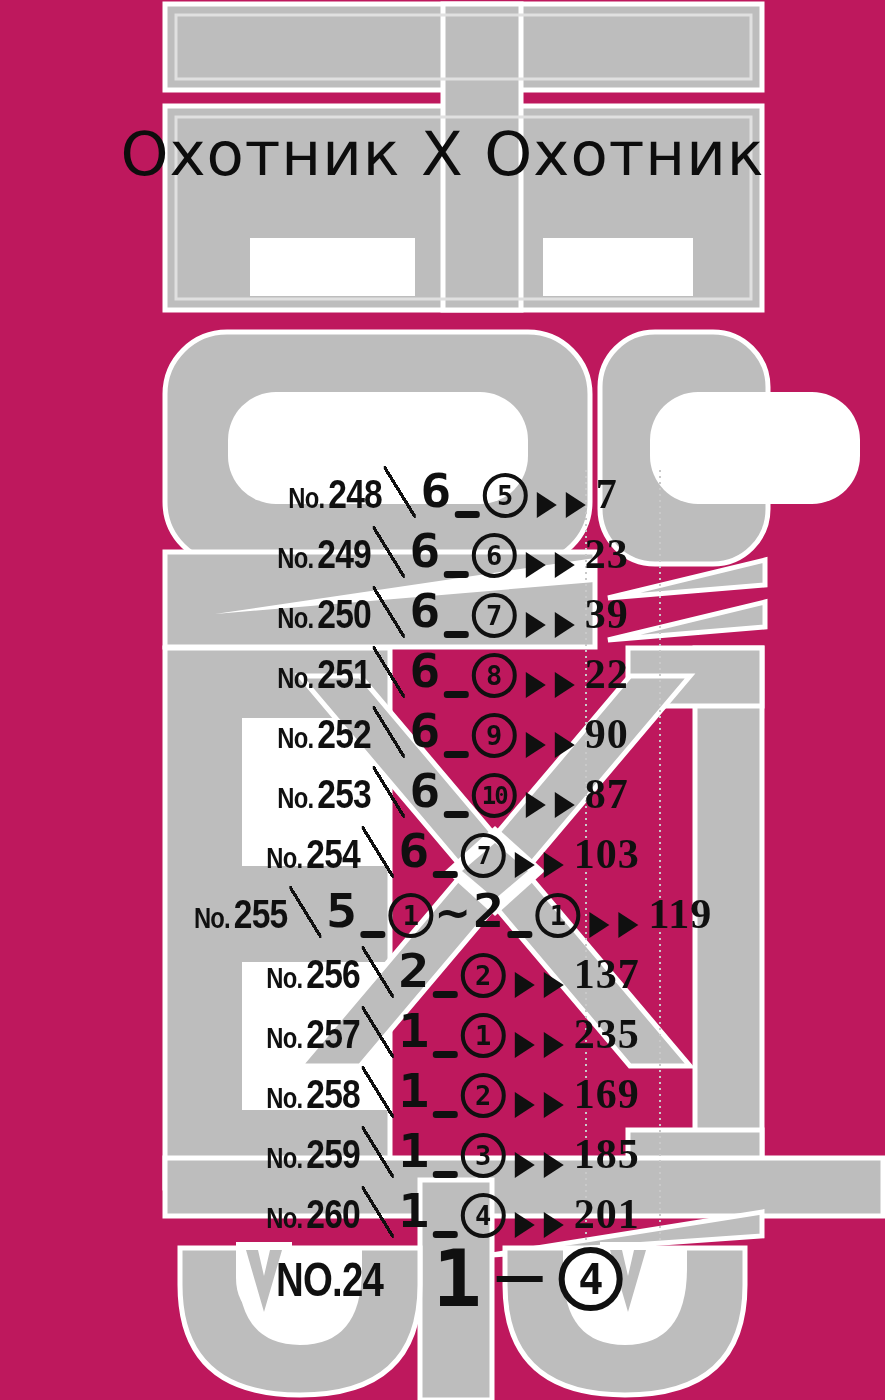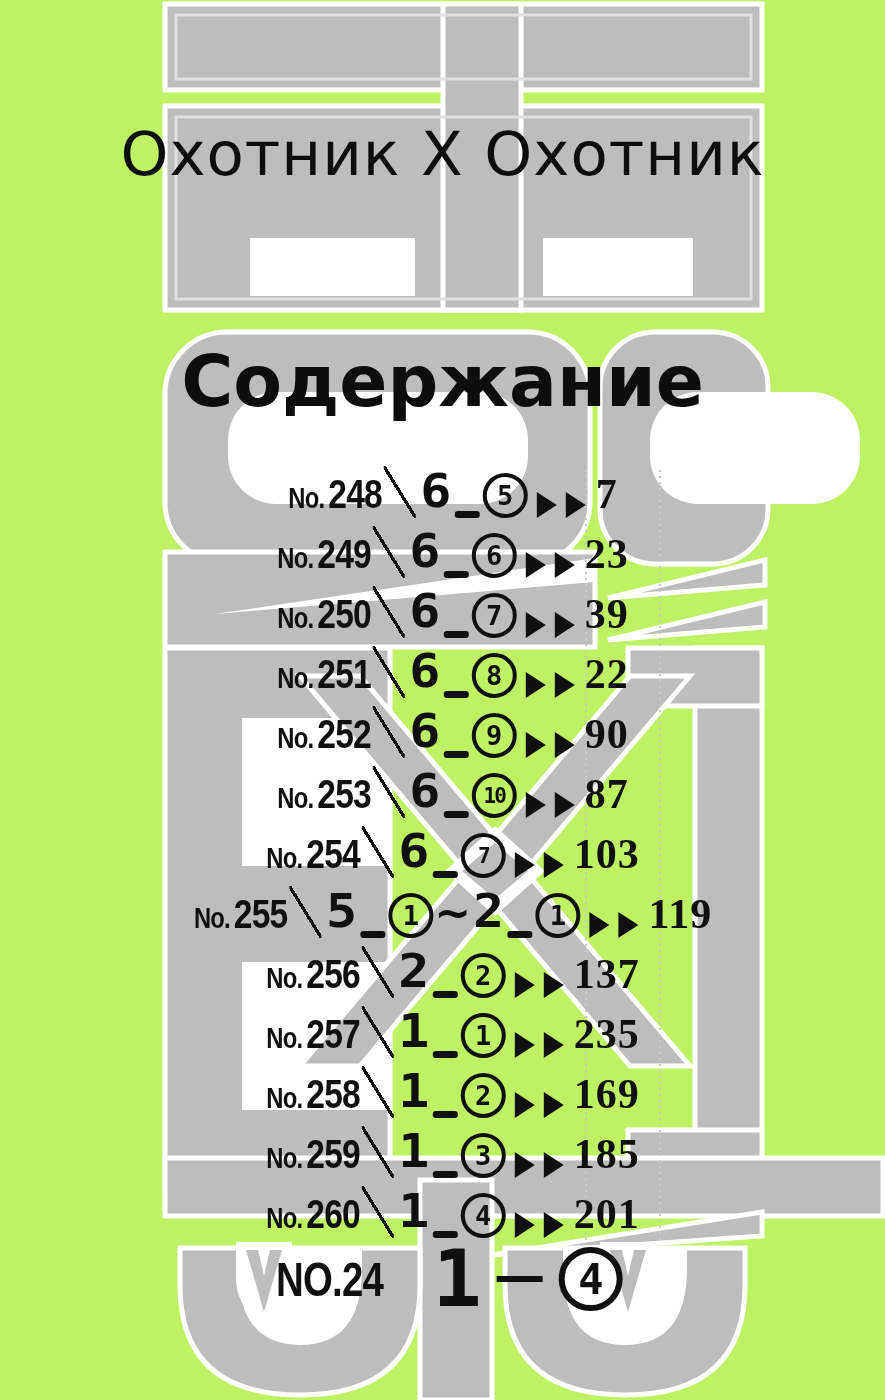--- a/index.html
+++ b/index.html
@@ -1,37 +1,37 @@
 <!DOCTYPE html>
 <html><head>
 <meta charset="utf-8">
 <style>
   html,body{margin:0;padding:0;background:#ffffff;}
-  .page{position:relative;width:885px;height:1400px;overflow:hidden;background:#bef264;color:#101010;}
+  .page{position:relative;width:885px;height:1400px;overflow:hidden;background:#be185d;color:#101010;}
   .bg{position:absolute;left:0;top:0;}
 
   .title{position:absolute;left:0;top:118px;width:100%;margin:0;text-align:center;
          font:400 61px "DejaVu Sans",sans-serif;letter-spacing:1px;color:#0d0d0d;}
   .heading{position:absolute;left:0;top:340px;width:100%;margin:0;text-align:center;
          font:700 71px "DejaVu Sans",sans-serif;color:#0d0d0d;}
 
   .toc{position:absolute;left:0;top:0;width:100%;height:100%;}
   .row{position:absolute;left:50%;transform:translateX(-50%);display:flex;align-items:flex-end;
        height:60px;white-space:nowrap;}
   .no{display:inline-flex;align-items:baseline;transform:scaleX(0.82);transform-origin:center right;margin-right:0;}
   .no-prefix{font:700 29px "Liberation Sans",sans-serif;letter-spacing:-1px;}
   .no-num{font:700 41px "Liberation Sans",sans-serif;margin-left:5px;letter-spacing:-1px;}
   .slash{width:32px;height:52px;margin:0 4px 0 2px;
          background:linear-gradient(to top right,transparent 47%,#101010 47%,#101010 53%,transparent 53%);}
   .chap{font:700 47px "DejaVu Sans Mono",monospace;transform:scaleX(1.1);margin:0 2px;}
   .dash{width:25px;height:7px;background:#101010;border-radius:3px;margin:0 3px;flex:none;}
   .circ{box-sizing:border-box;width:45px;height:45px;border:4px solid #101010;border-radius:50%;
         display:inline-flex;align-items:center;justify-content:center;flex:none;
         font:700 27px "DejaVu Sans Mono",monospace;background:transparent;}
-  .circ.two{font-size:21px;letter-spacing:-2px;}
+  .circ.two{font-size:24px;letter-spacing:-2px;}
   .tilde{font:700 44px "DejaVu Sans",sans-serif;margin:0 1px;}
   .arrow{width:0;height:0;border-left:20px solid #101010;border-top:13px solid transparent;
          border-bottom:13px solid transparent;margin-left:9px;flex:none;}
   .pg{font:700 42px "Liberation Serif",serif;margin-left:10px;letter-spacing:1px;}
 
   .footer-row{position:absolute;left:50%;top:1234px;transform:translateX(-50%);
               display:flex;align-items:center;white-space:nowrap;}
   .vol-label{display:inline-block;transform:scaleX(0.8);transform-origin:center;
              font:700 48px "Liberation Sans",sans-serif;letter-spacing:-1px;}
   .vol-ch{font:700 78px "DejaVu Sans Mono",monospace;margin-left:38px;transform:scaleX(1.05);}
@@ -99,21 +99,20 @@
       <rect x="176" y="15" width="575" height="64"></rect>
       <rect x="176" y="117" width="575" height="182"></rect>
     </g>
     <g fill="none" stroke="#c9c9c9" stroke-width="2" stroke-dasharray="2,4">
       <line x1="586" y1="470" x2="586" y2="1240"></line>
       <line x1="660" y1="470" x2="660" y2="1240"></line>
     </g>
   </svg>
 
   <h1 class="title">Охотник Х Охотник</h1>
-  <h2 class="heading">Содержание</h2>
 
   <div class="toc">
 
     <div class="row" style="top:458px">
       <span class="no">
           <span class="no-prefix">No.</span>
           <span class="no-num">248</span>
         </span>
       <span class="slash"></span>
       <span class="chap">6</span>

